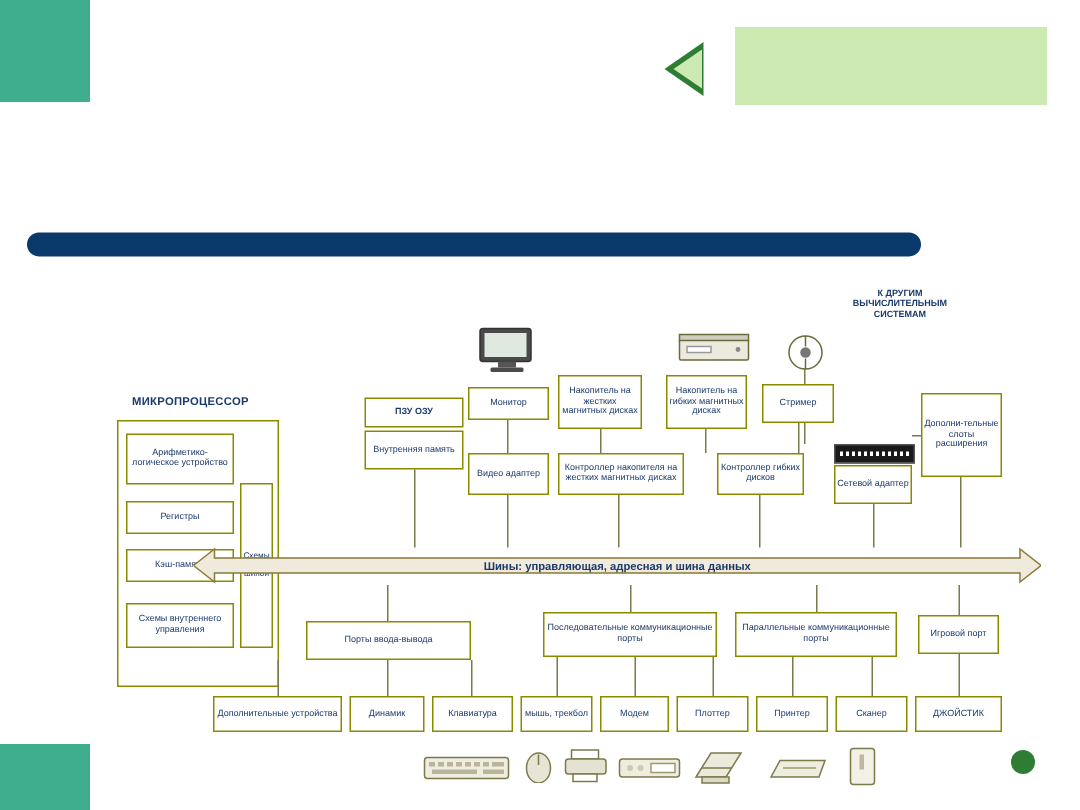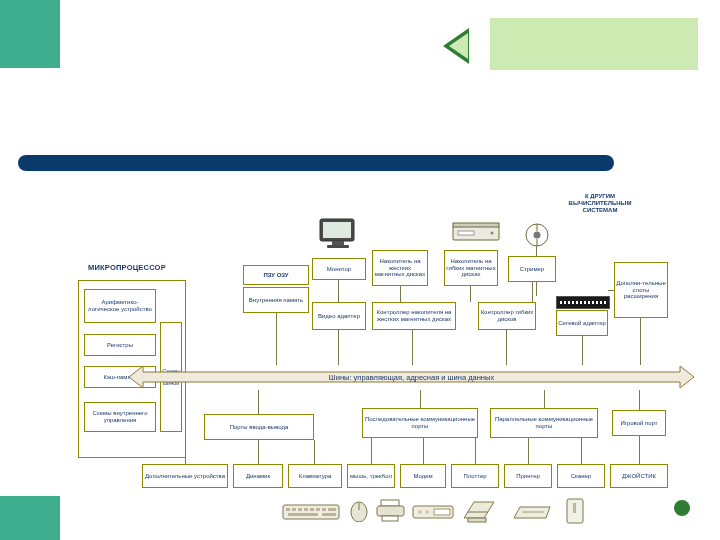--- a/index.html
+++ b/index.html
@@ -24,21 +24,21 @@
   #diagram{position:absolute;left:0;top:0;width:720px;height:540px;}
   .box{position:absolute;box-sizing:border-box;border:1px solid #8a8a5a;background:#ffffff;
        color:#1b3a6b;font-size:6px;line-height:1.12;text-align:center;
        display:flex;align-items:center;justify-content:center;padding:1px;}
   .box.olive{border-color:#8a8a00;}
   .ln{position:absolute;background:#7a7a4a;}
 
   .bus{position:absolute;left:129px;top:364px;width:565px;height:26px;}
   .bus svg{display:block;}
   .bus-text{position:absolute;left:0;top:0;width:565px;height:26px;display:flex;align-items:center;justify-content:center;
-            font-size:7.5px;font-weight:normal;color:#1b3a6b;}
+            font-size:7.5px;font-weight:bold;color:#1b3a6b;}
 
   .micro-title{position:absolute;left:88px;top:263px;font-size:7.5px;font-weight:bold;color:#1b3a6b;letter-spacing:.2px;}
   .top-title{position:absolute;left:560px;top:193px;width:80px;font-size:6px;font-weight:bold;color:#1b3a6b;text-align:center;line-height:1.15;}
 
   .icon{position:absolute;}
   .slot{position:absolute;left:556px;top:296px;width:52px;height:11px;background:#1a1a1a;border:1px solid #555;}
   .slot .dots{position:absolute;left:3px;top:4px;width:46px;height:3px;
       background:repeating-linear-gradient(to right,#fff 0 2px,transparent 2px 4px);}
 </style>
 </head>

